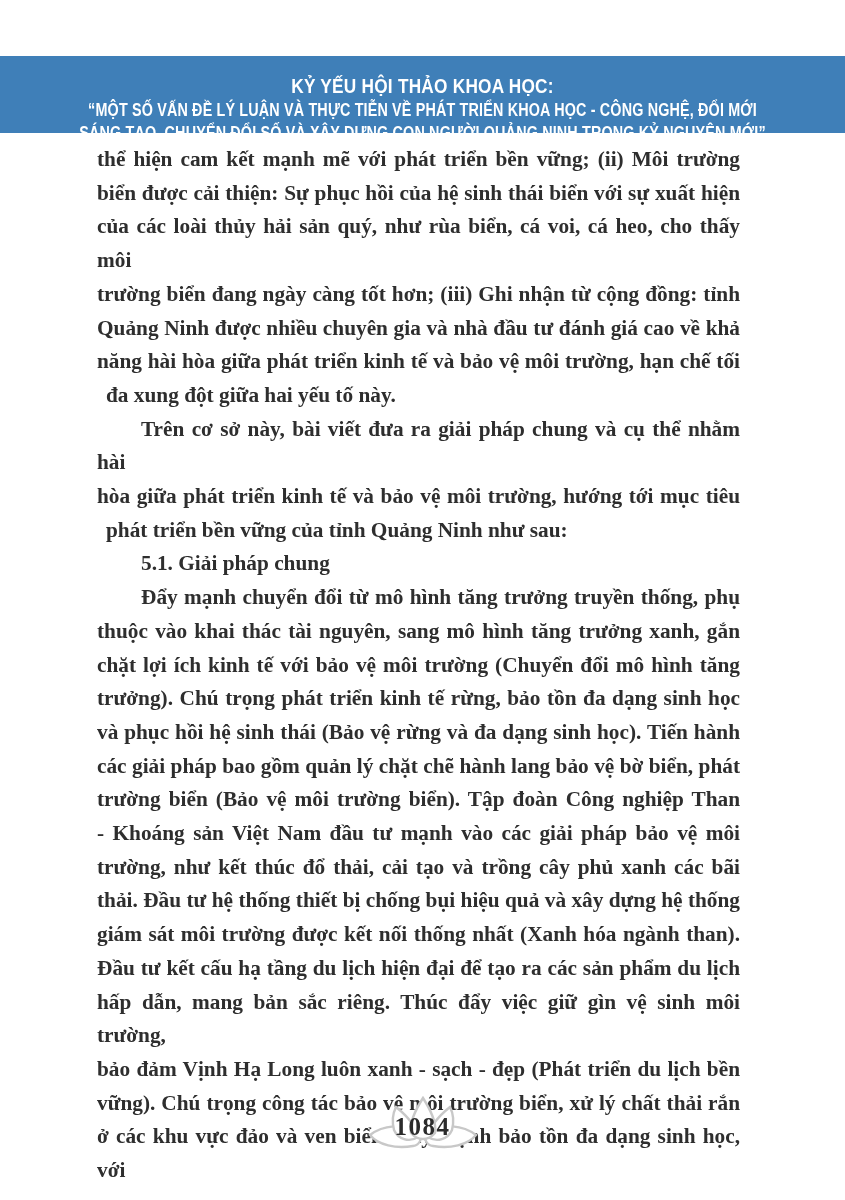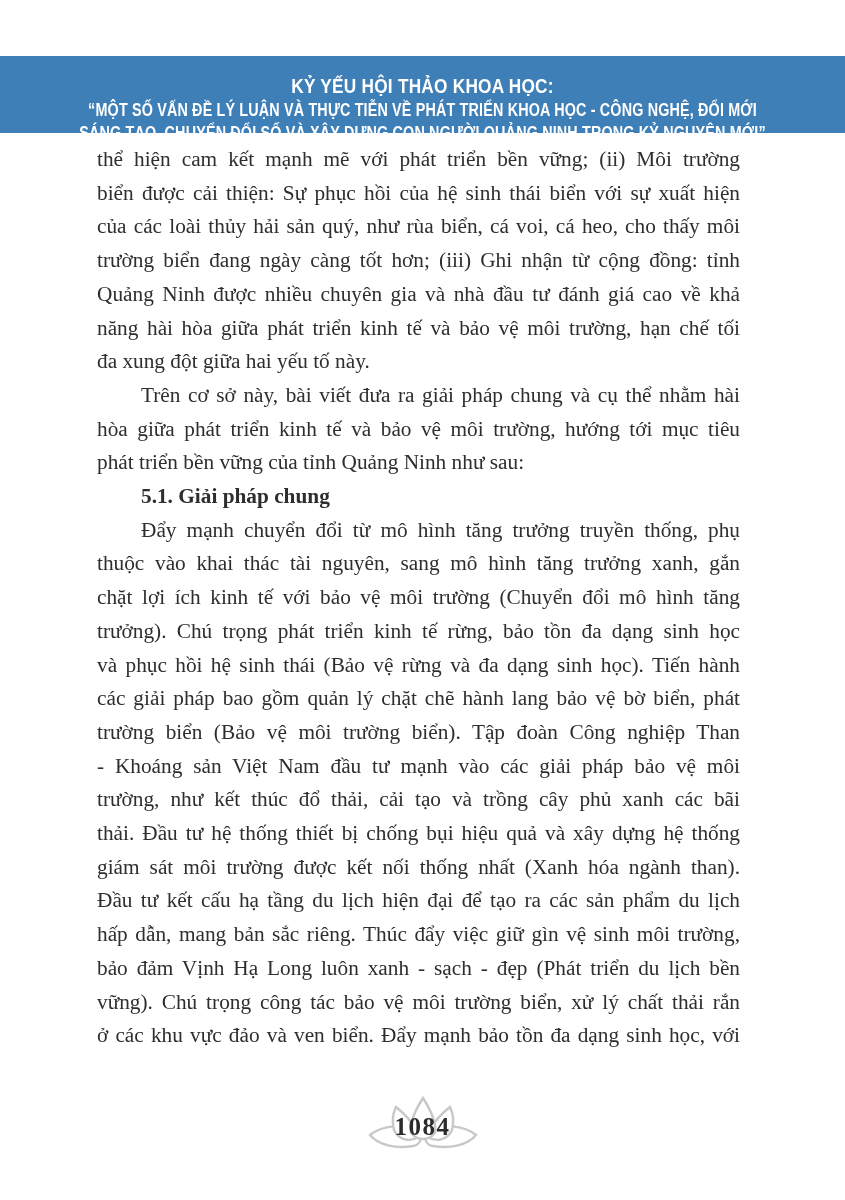--- a/index.html
+++ b/index.html
@@ -29,22 +29,22 @@
   .band .hline2, .band .hline3 { font-size: 17.5px; line-height: 23px; letter-spacing: 0.2px; }
   
   .body-text {
     position: absolute;
     left: 97px; top: 143px;
     width: 643px;
     color: var(--body-fg, #2e2e2e);
     font-size: 21.3px;
     line-height: 33.7px;
   }
-  .line { text-align: justify; text-align-last: justify; text-justify: inter-word; white-space: normal; }
-  .line.no-just { text-align-last: left; }
+  .line { text-align: justify; text-align-last: justify; text-justify: inter-word; white-space: normal; font-weight: bold; }
+  .line.no-just { text-align-last: left; margin-left: 9px; }
   .line.indent { text-indent: 44px; }
   .line.heading { font-weight: 700; text-align-last: left; }
   
   .footer {
     position: absolute;
     left: 0; top: 1096px;
     width: 845px; height: 70px;
     text-align: center;
   }
   .lotus-wrap { position: relative; display: inline-block; width: 112px; height: 58px; }

